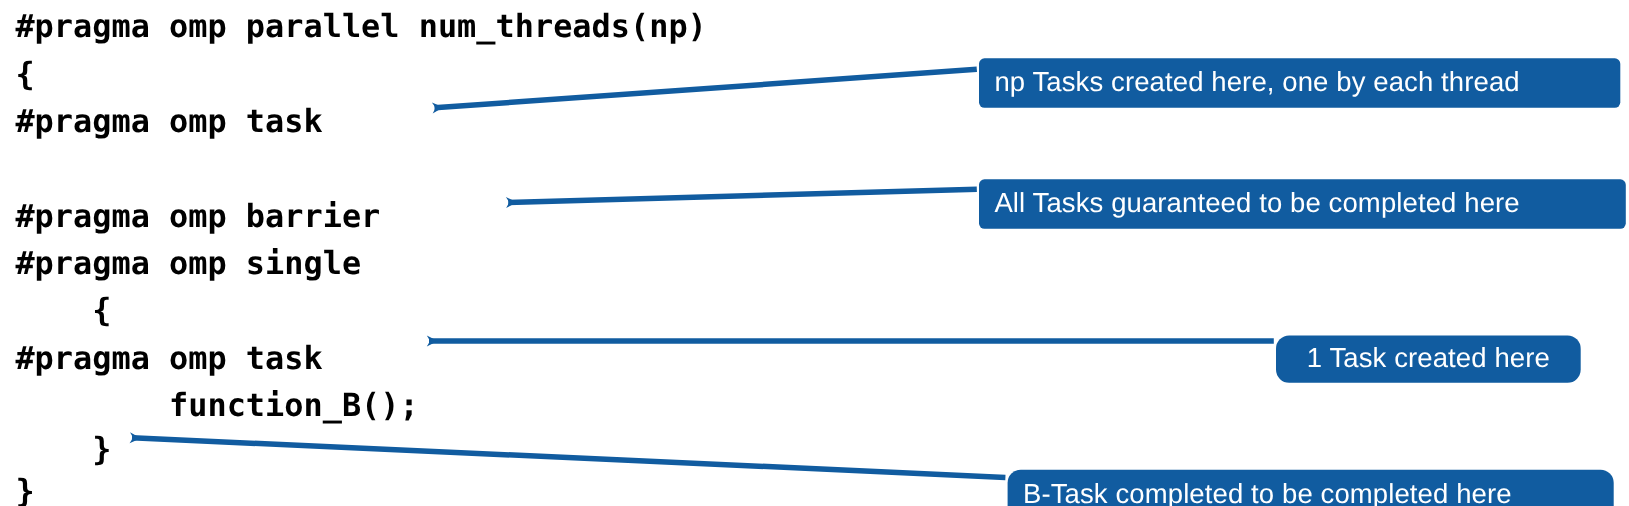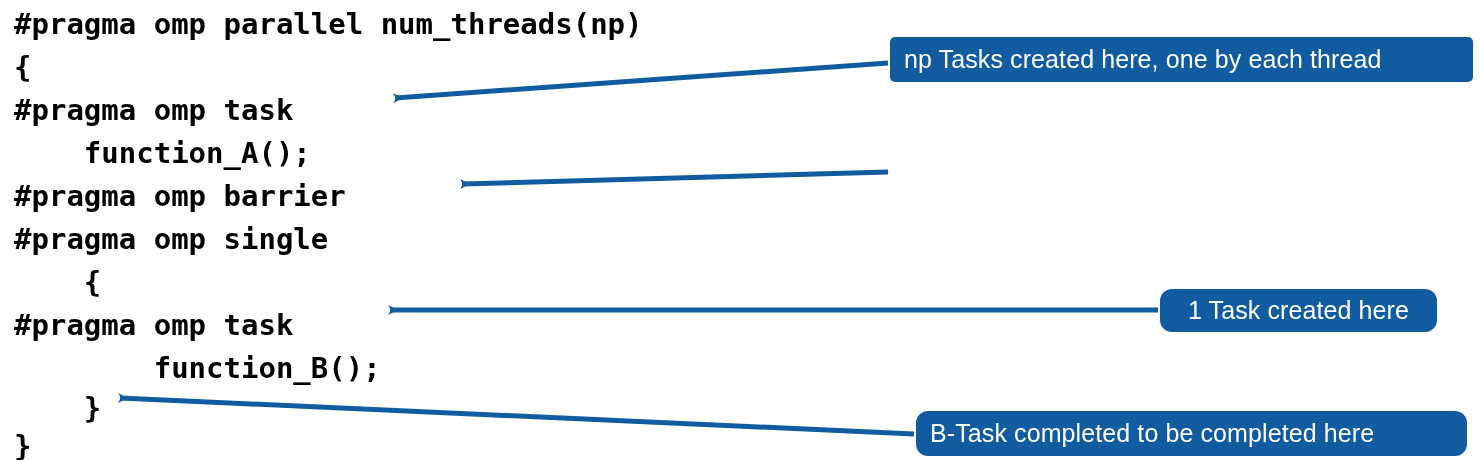--- a/index.html
+++ b/index.html
@@ -39,39 +39,39 @@
     color:#ffffff;
     font-family:"Liberation Sans", sans-serif;
     font-size:25px;
     line-height:1;
     display:flex;
     align-items:center;
     box-sizing:border-box;
     padding:0 14px;
     white-space:nowrap;
     letter-spacing:0.1px;
+    margin-top:16px;
   }
   .callout.r-small{border-radius:5px;}
   .callout.r-large{border-radius:12px;}
 
   #callout-1{left:890px;top:37px;width:583px;height:45px;}
   #callout-2{left:890px;top:147px;width:588px;height:45px;}
   #callout-3{left:1160px;top:289px;width:277px;height:43px;justify-content:center;}
   #callout-4{left:916px;top:411px;width:551px;height:45px;}
 </style>
 </head>
 <body>
 
 <div id="stage">
 
   <div class="code-block">
     <div class="code-line" style="top:6px;">#pragma omp parallel num_threads(np)</div>
     <div class="code-line" style="top:49px;">{</div>
     <div class="code-line" style="top:92px;">#pragma omp task</div>
-    <div class="code-line" style="top:135px;">    function_A();</div>
     <div class="code-line" style="top:221px;">#pragma omp single</div>
     <div class="code-line" style="top:178px;">#pragma omp barrier</div>
     <div class="code-line" style="top:264px;">    {</div>
     <div class="code-line" style="top:307px;">#pragma omp task</div>
     <div class="code-line" style="top:350px;">        function_B();</div>
     <div class="code-line" style="top:390px;">    }</div>
     <div class="code-line" style="top:428px;">}</div>
   </div>
 
   <svg id="arrows" viewBox="0 0 1481 460">
@@ -85,18 +85,19 @@
 
     <path d="M 888,172 L 462,184" stroke="#115ca0" stroke-width="5" fill="none" marker-end="url(#ah)"></path>
 
     <path d="M 1158,310 L 390,310" stroke="#115ca0" stroke-width="5" fill="none" marker-end="url(#ah)"></path>
 
     <path d="M 914,434 L 120,398" stroke="#115ca0" stroke-width="5" fill="none" marker-end="url(#ah)"></path>
   </svg>
 
   <div id="callout-1" class="callout r-small">np Tasks created here, one by each thread</div>
 
+  <div id="callout-2" class="callout r-small">All Tasks guaranteed to be completed here</div>
 
   <div id="callout-3" class="callout r-large">1 Task created here</div>
 
   <div id="callout-4" class="callout r-large">B-Task completed to be completed here</div>
 
 </div>
 
 </body></html>

